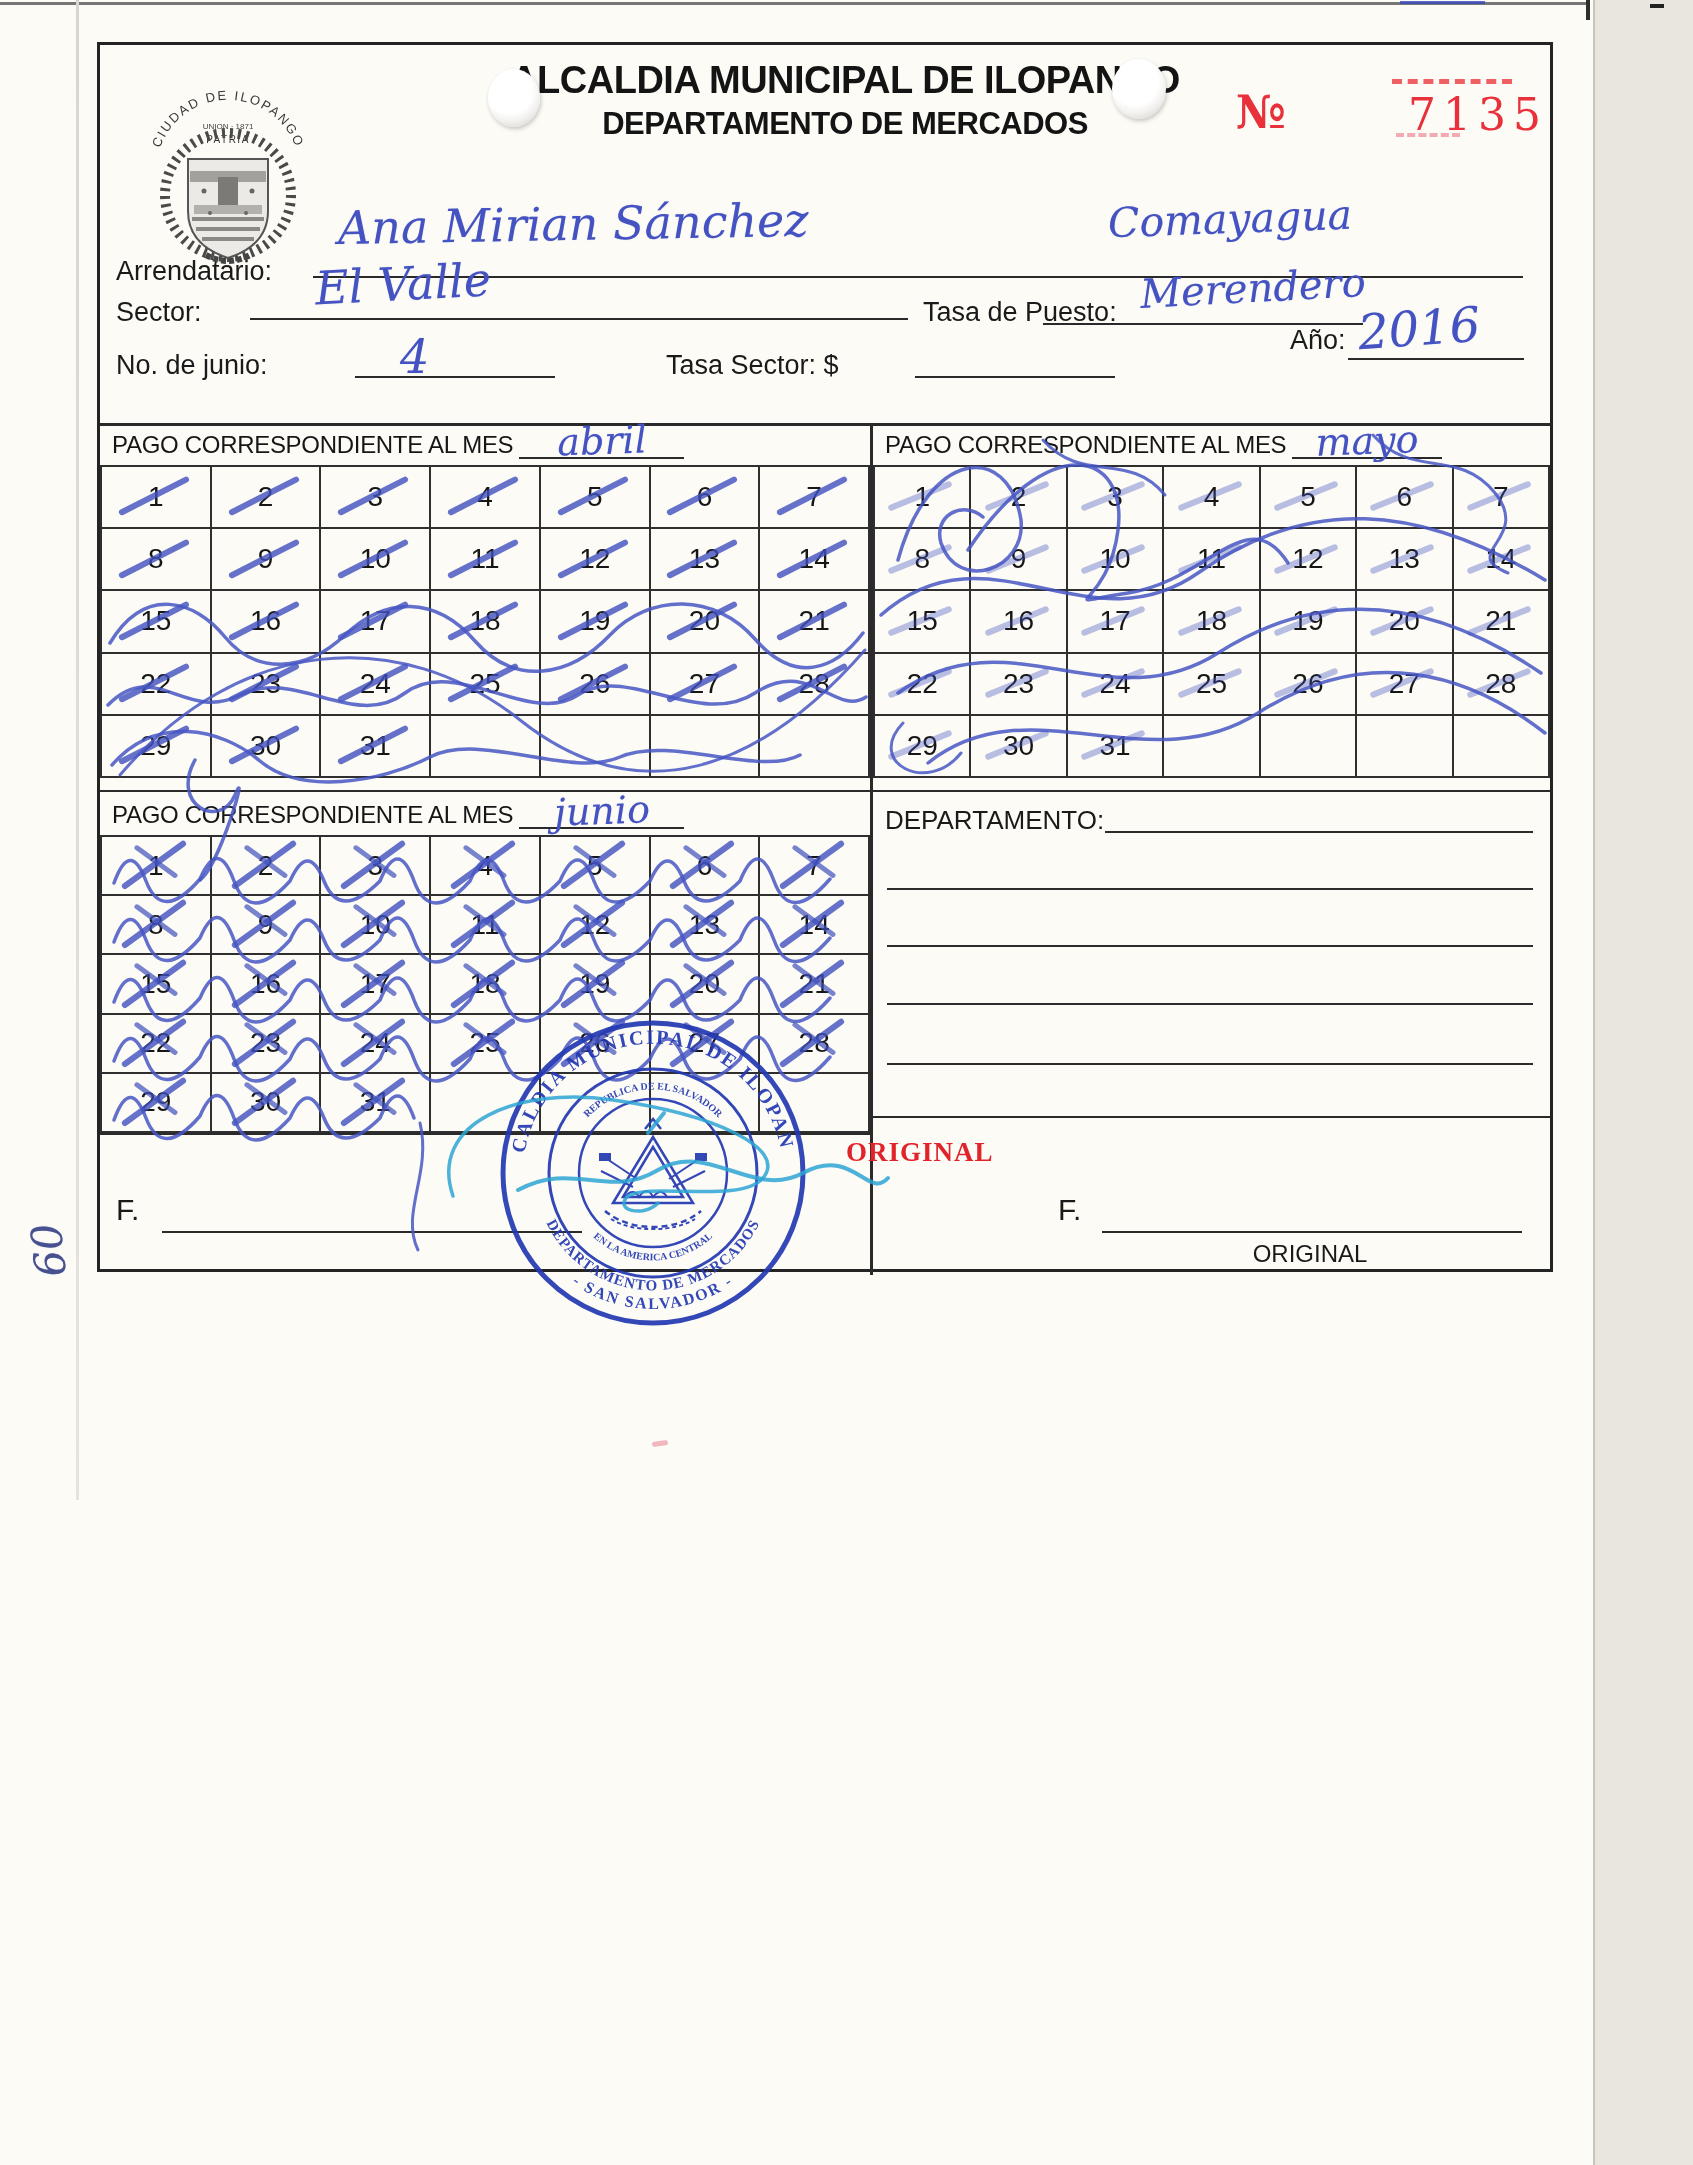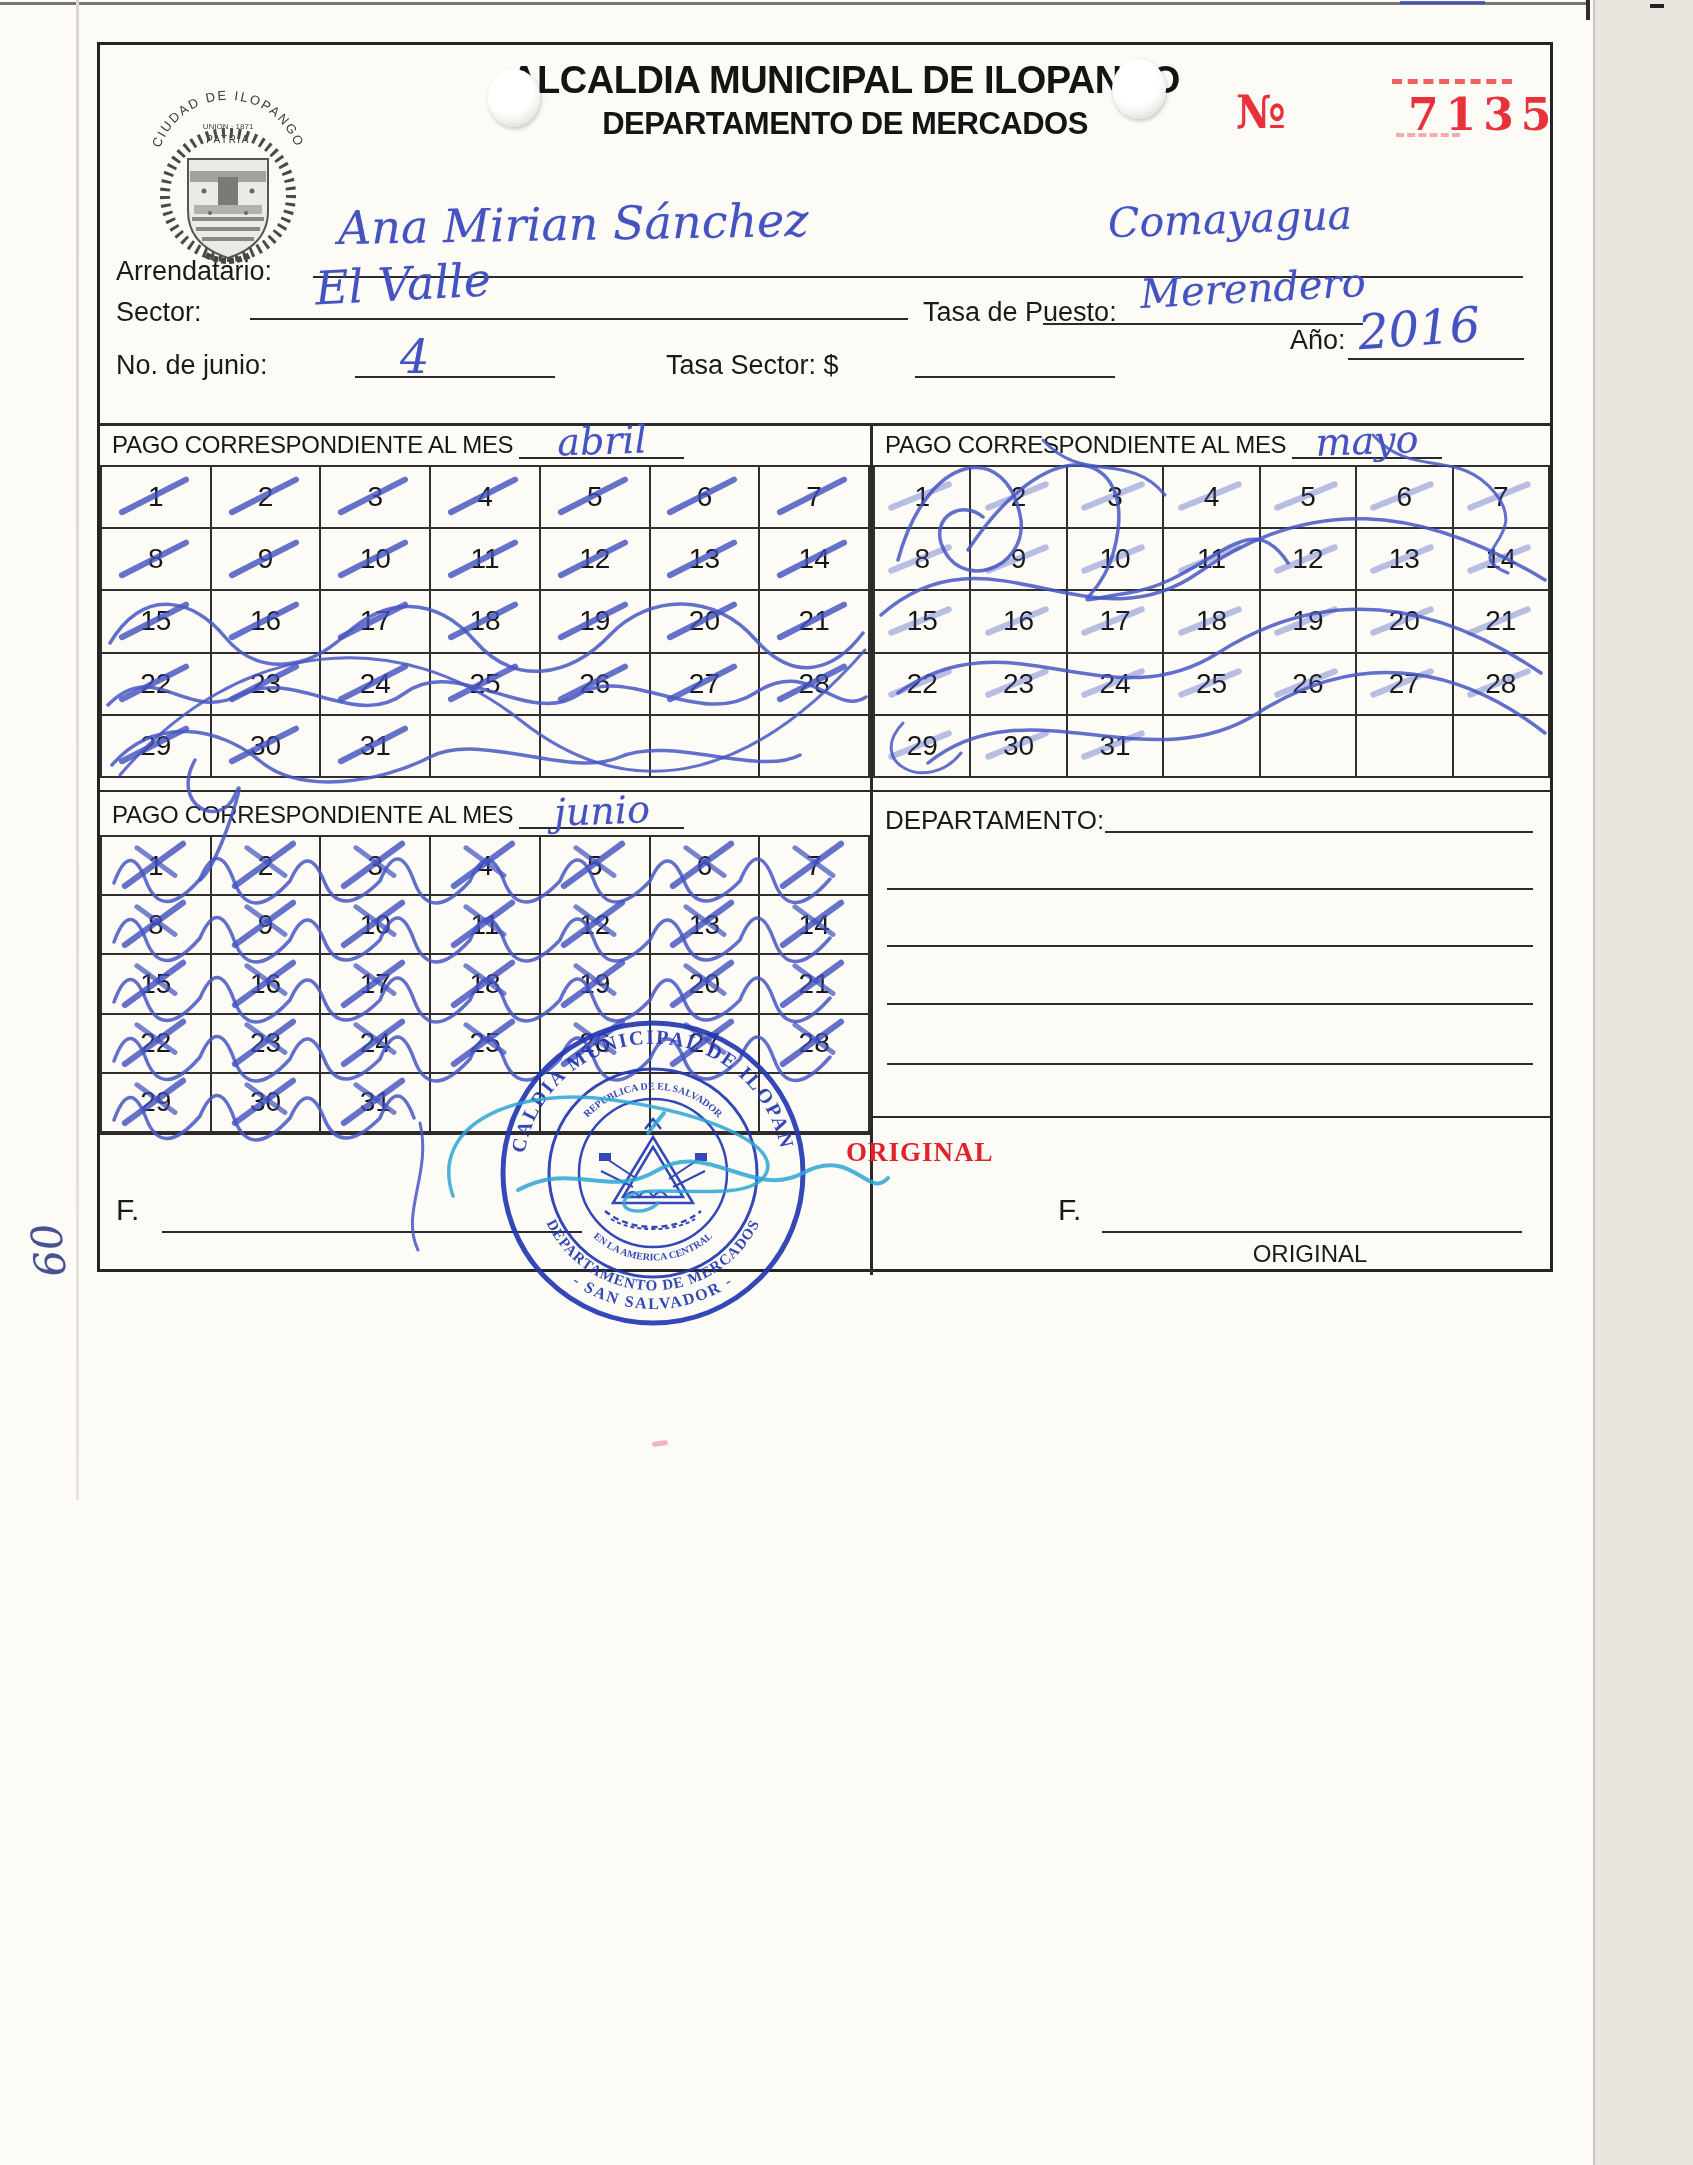--- a/index.html
+++ b/index.html
@@ -19,21 +19,21 @@
   .abs{position:absolute;}
 
   
   .title-block{position:absolute;left:330px;top:14px;width:830px;text-align:center;color:#141414;z-index:2;}
   .title{font-size:38px;font-weight:bold;letter-spacing:-.5px;}
   .subtitle{font-size:31px;font-weight:bold;margin-top:4px;letter-spacing:-.5px;}
   .hole{position:absolute;border-radius:50%;z-index:8;background:radial-gradient(circle at 42% 38%, #ffffff 48%, #f3f2f0 64%, #dcdad6 84%, #c6c4bf 100%);box-shadow:1px 2px 4px rgba(0,0,0,.22);}
   .hole1{left:388px;top:24px;width:52px;height:58px;}
   .hole2{left:1012px;top:14px;width:54px;height:60px;}
   .no-label{position:absolute;left:1136px;top:40px;font-family:"DejaVu Serif",serif;font-weight:bold;font-size:46px;color:#e8313a;}
-  .no-value{position:absolute;left:1308px;top:44px;font-family:"DejaVu Serif",serif;font-weight:bold;font-size:44px;color:#e8313a;letter-spacing:7px;}
+  .no-value{position:absolute;left:1308px;top:44px;font-family:"DejaVu Serif",serif;font-weight:normal;font-size:44px;color:#e8313a;letter-spacing:7px;}
   .no-dashes{position:absolute;left:1292px;top:34px;width:120px;border-top:5px dashed #ef4649;opacity:.85;}
   .no-dashes2{position:absolute;left:1296px;top:88px;width:64px;border-top:4px dashed rgba(236,90,110,.5);}
 
   
   .lbl{position:absolute;font-size:27px;color:#1a1a1a;}
   .fline{position:absolute;border-bottom:2px solid #2a2a2a;height:0;}
   .hand{font-family:"DejaVu Serif",serif;font-style:italic;color:#4453c1;text-shadow:0 0 1px rgba(68,83,193,.35);white-space:nowrap;}
 
   
   .hsec{position:absolute;border-top:3px solid #2a2a2a;height:0;}

